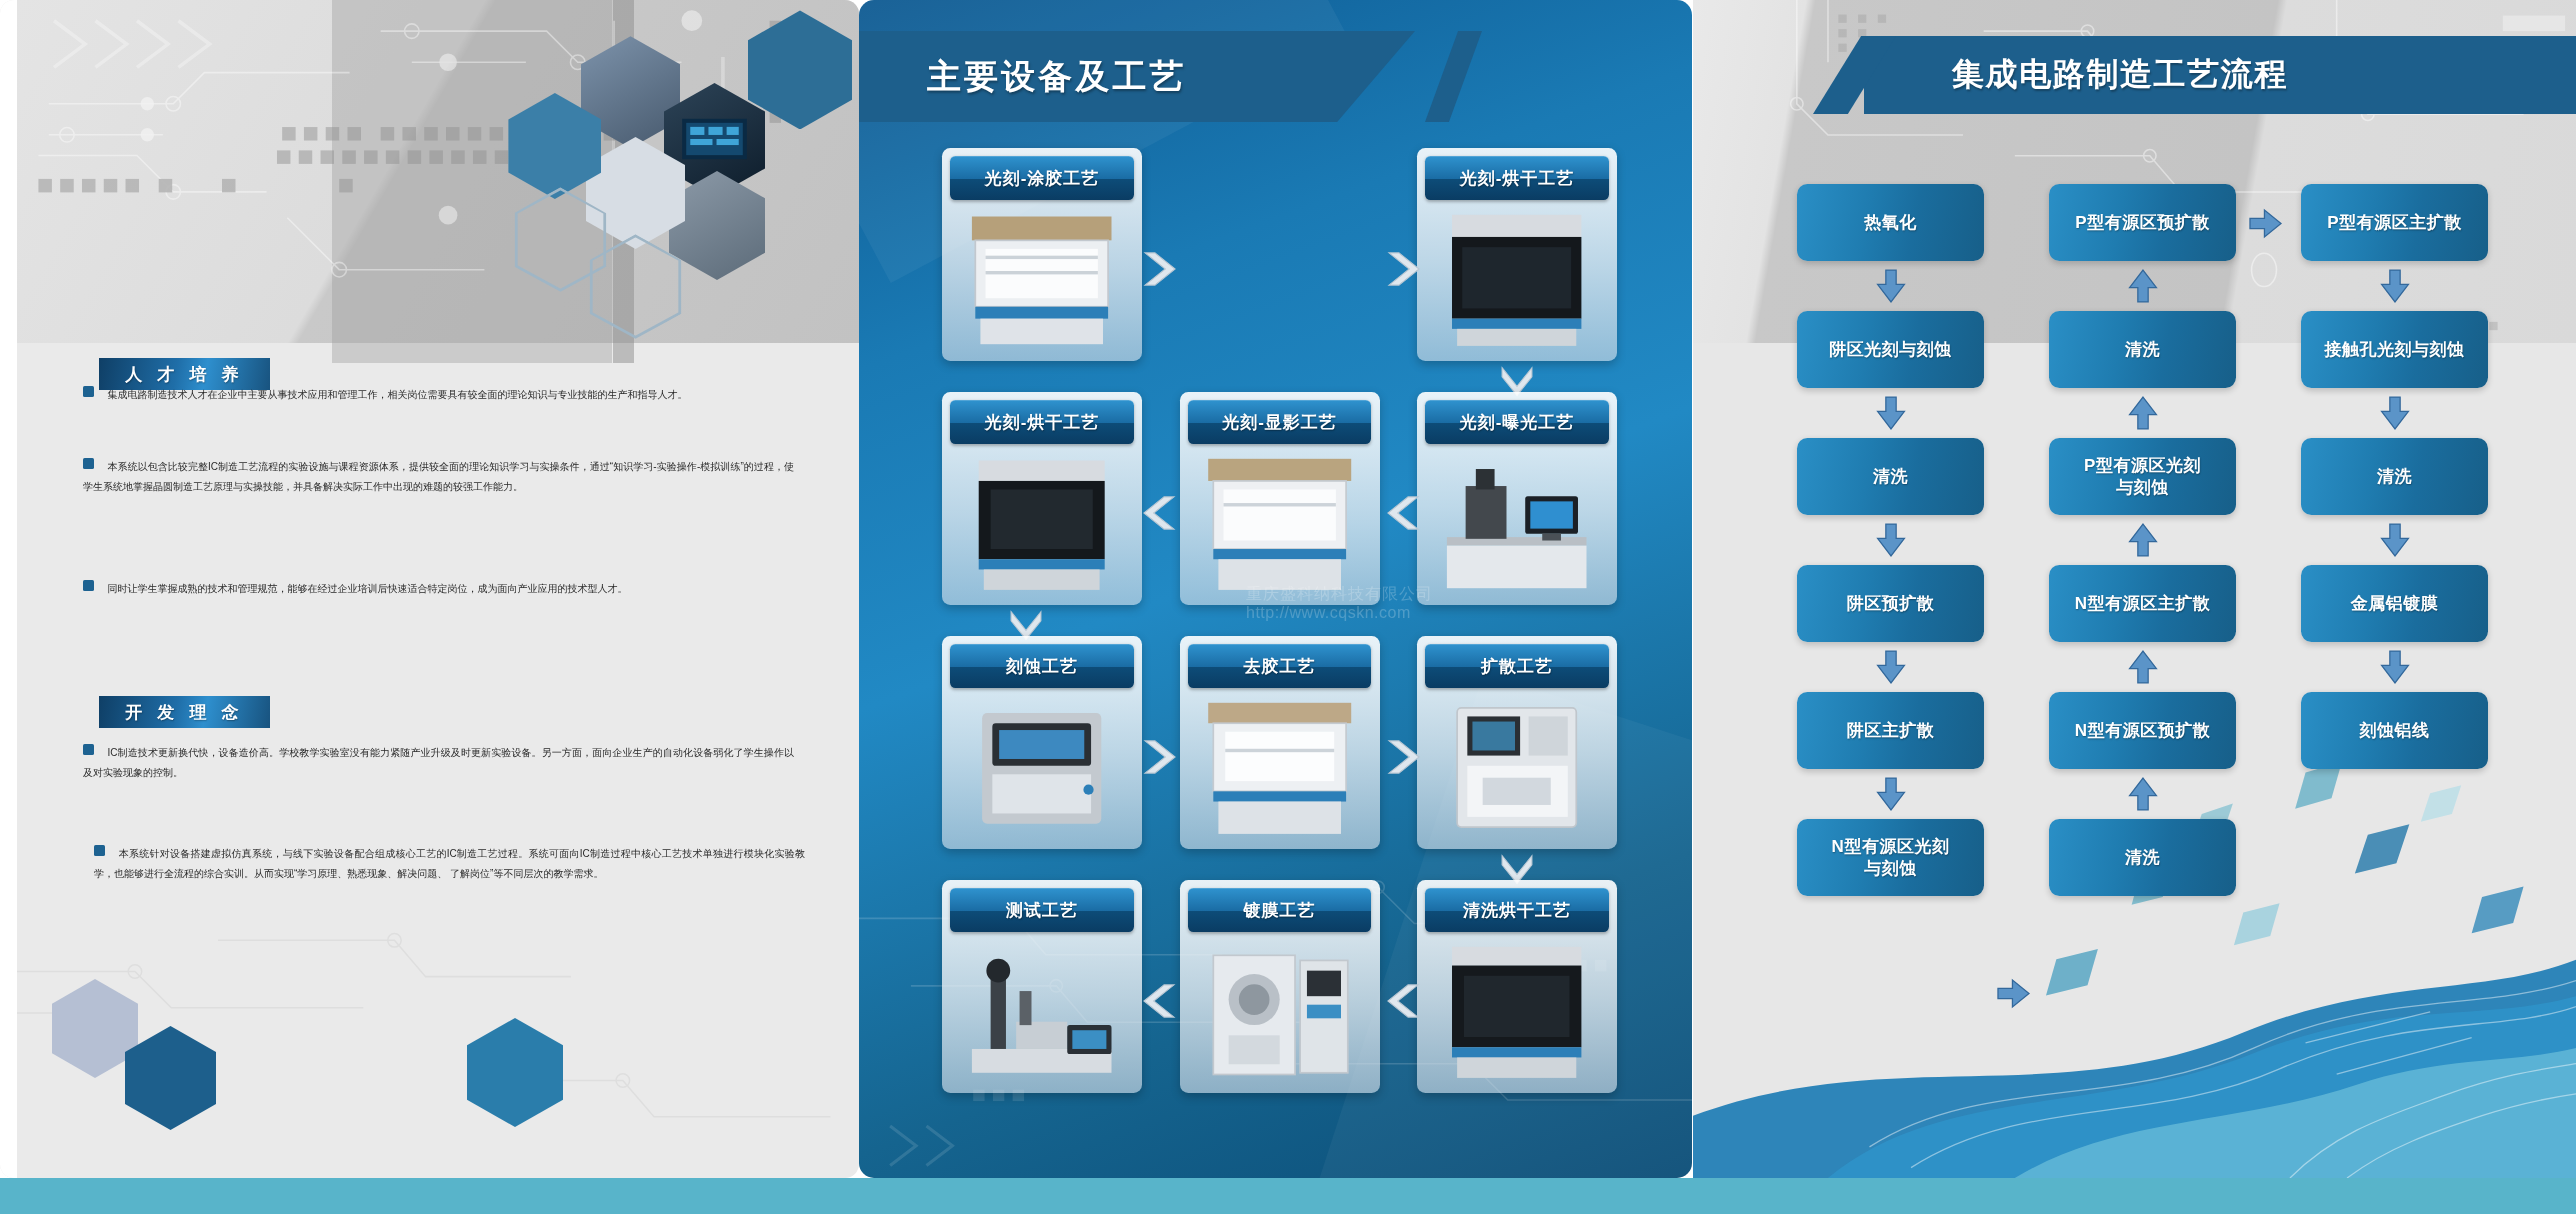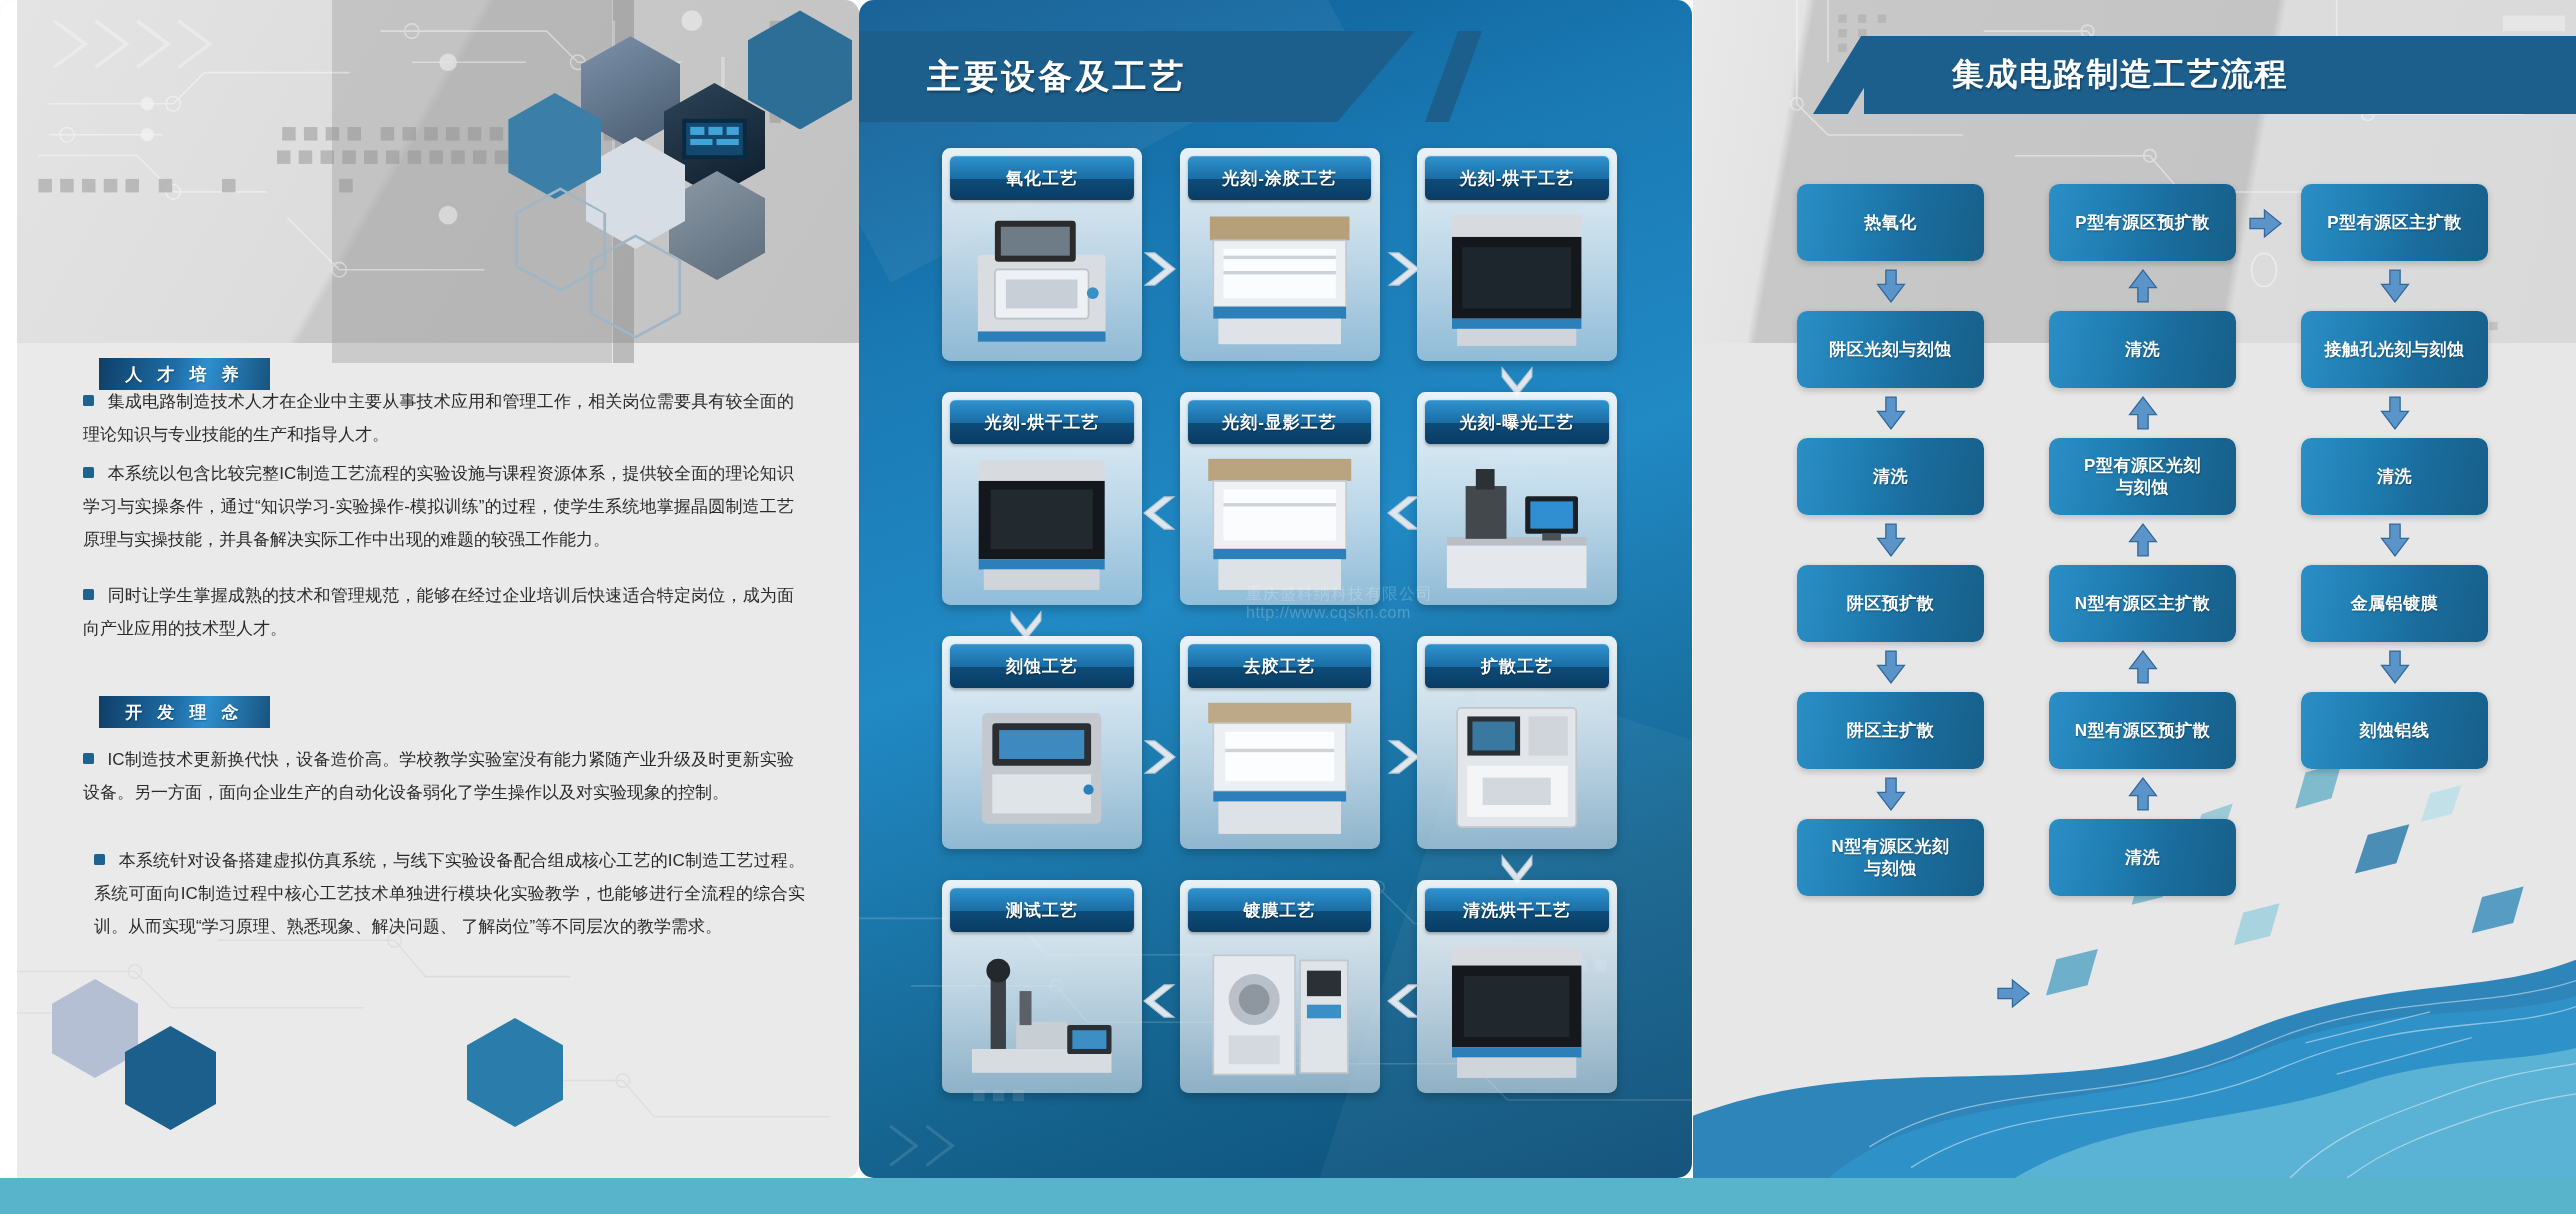--- a/index.html
+++ b/index.html
@@ -37,21 +37,21 @@
   .lp-section-title{
     position:absolute; color:#fff; font-weight:bold; letter-spacing:5.2px;
     background:linear-gradient(100deg,#0f3f66 0%,#1f6ea8 45%,#2e8fce 62%,#18537f 100%);
     display:flex; align-items:center; justify-content:center;
     text-shadow:0.5px 1px 1.6px rgba(0,0,0,.35); z-index:5;
   }
   #title-talent{ left:99px; top:358px; width:171px; height:32px; font-size:17px; }
   #title-concept{ left:99px; top:696px; width:171px; height:32px; font-size:17px; }
 
   .para{
-    position:absolute; color:#2a2a2a; font-size:17px; line-height:1.95;
+    position:absolute; color:#2a2a2a; font-size:10px; line-height:1.95;
     text-align:justify; z-index:5;
   }
   .para .bullet{
     display:inline-block; width:11px; height:11px; background:#1d6291;
     border-radius:1.6px; vertical-align:1px; margin-right:13.5px;
   }
   #para1{ left:83px; top:385px; width:711px; }
   #para2{ left:83px; top:457px; width:711px; }
   #para3{ left:83px; top:579px; width:711px; }
   #para4{ left:83px; top:743px; width:711px; }
@@ -327,34 +327,20 @@
 
   <div id="center-header">
     <span id="center-header-title">主要设备及工艺</span>
   </div>
   <div id="center-header-slash"></div>
 
   <div id="equip-grid">
 
     <div class="equip-row">
       <div class="equip-card">
-        <div class="equip-label">氧化工艺</div>
-        <div class="equip-photo">
-          <svg viewBox="0 0 200 170">
-              <rect x="25" y="55" width="150" height="100" rx="5" fill="#d9dde2"></rect>
-              <rect x="25" y="145" width="150" height="12" fill="#2c7fb8"></rect>
-              <rect x="45" y="15" width="95" height="48" rx="4" fill="#2b2b2b"></rect>
-              <rect x="52" y="22" width="81" height="34" fill="#6e7c88"></rect>
-              <rect x="45" y="72" width="110" height="58" rx="4" fill="#eef1f4" stroke="#b9c1c9" stroke-width="2"></rect>
-              <rect x="58" y="84" width="84" height="34" fill="#c8cfd6"></rect>
-              <circle cx="160" cy="100" r="7" fill="#3b8fc4"></circle>
-            </svg>
-        </div>
-      </div>
-      <div class="equip-card">
         <div class="equip-label">光刻-涂胶工艺</div>
         <div class="equip-photo">
           <svg viewBox="0 0 200 170">
               <rect x="18" y="10" width="164" height="28" fill="#b6a07a"></rect>
               <rect x="22" y="38" width="156" height="78" fill="#eceff2" stroke="#c2c8ce" stroke-width="2"></rect>
               <rect x="34" y="48" width="132" height="58" fill="#ffffff" opacity=".8"></rect>
               <rect x="34" y="56" width="132" height="4" fill="#cbd2d8"></rect>
               <rect x="34" y="74" width="132" height="4" fill="#cbd2d8"></rect>
               <rect x="22" y="116" width="156" height="14" fill="#2c7fb8"></rect>
               <rect x="28" y="130" width="144" height="30" fill="#dfe3e8"></rect>

